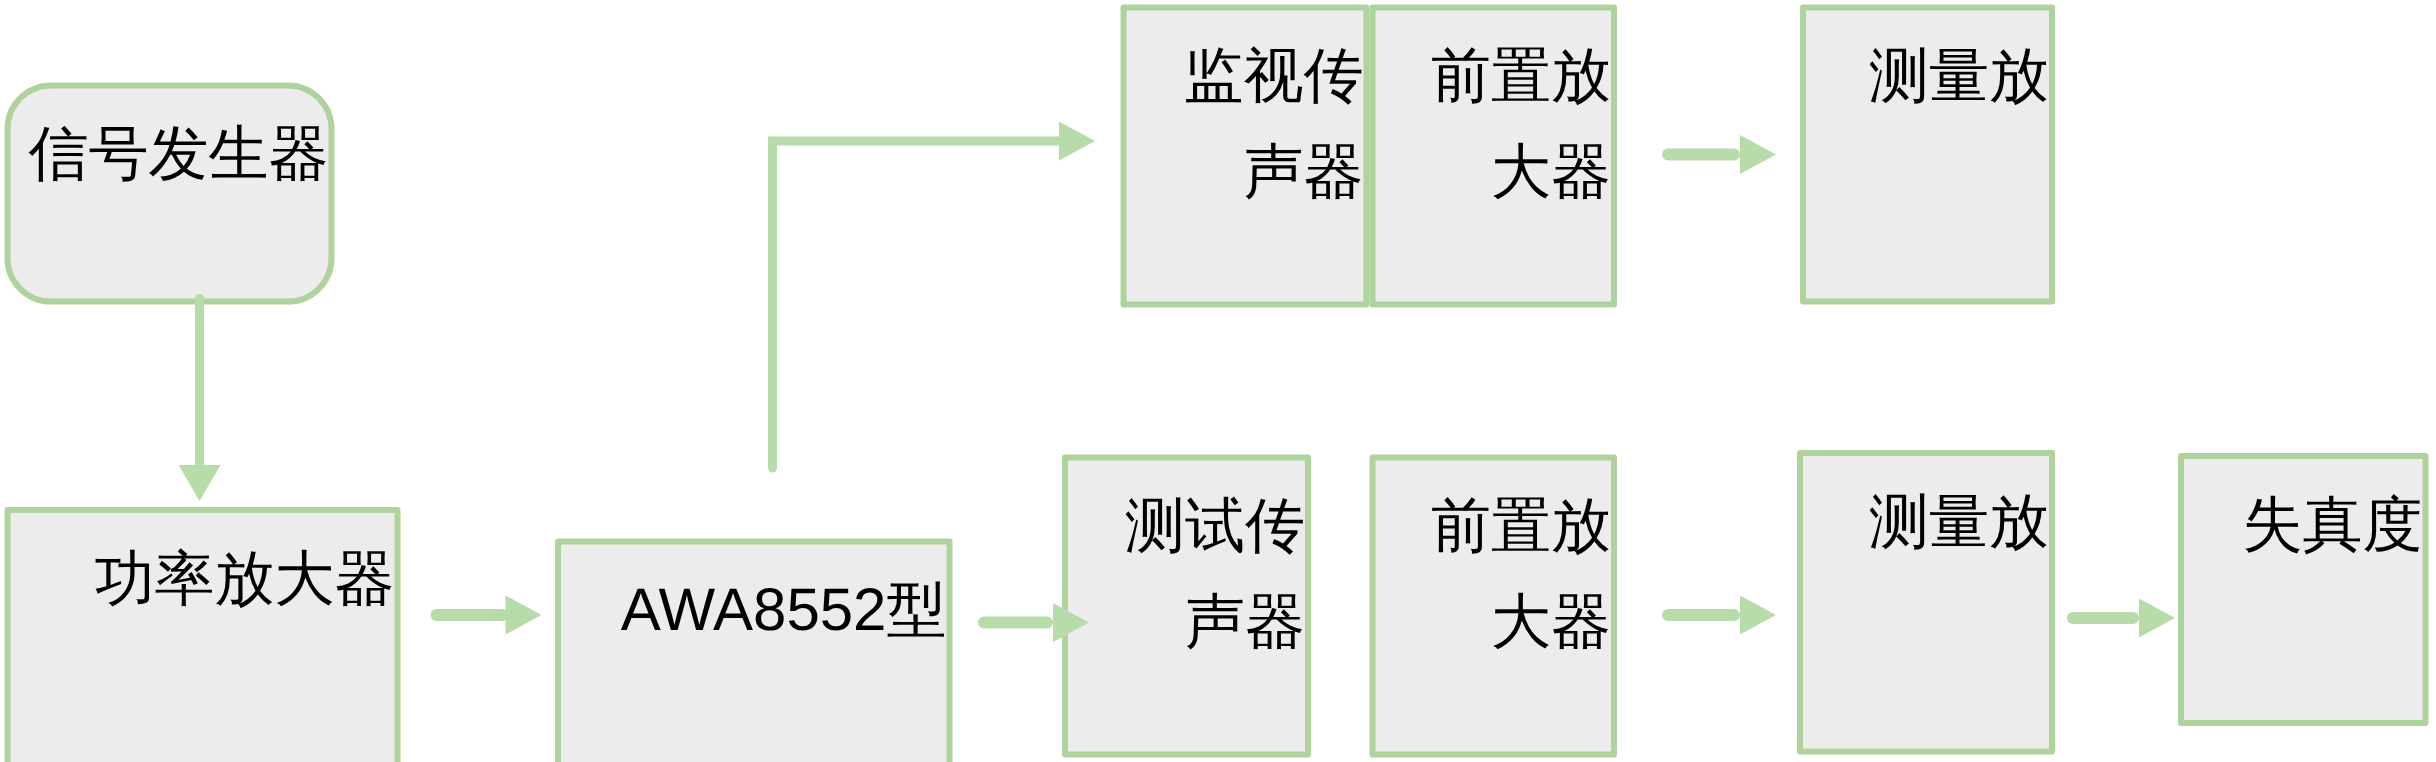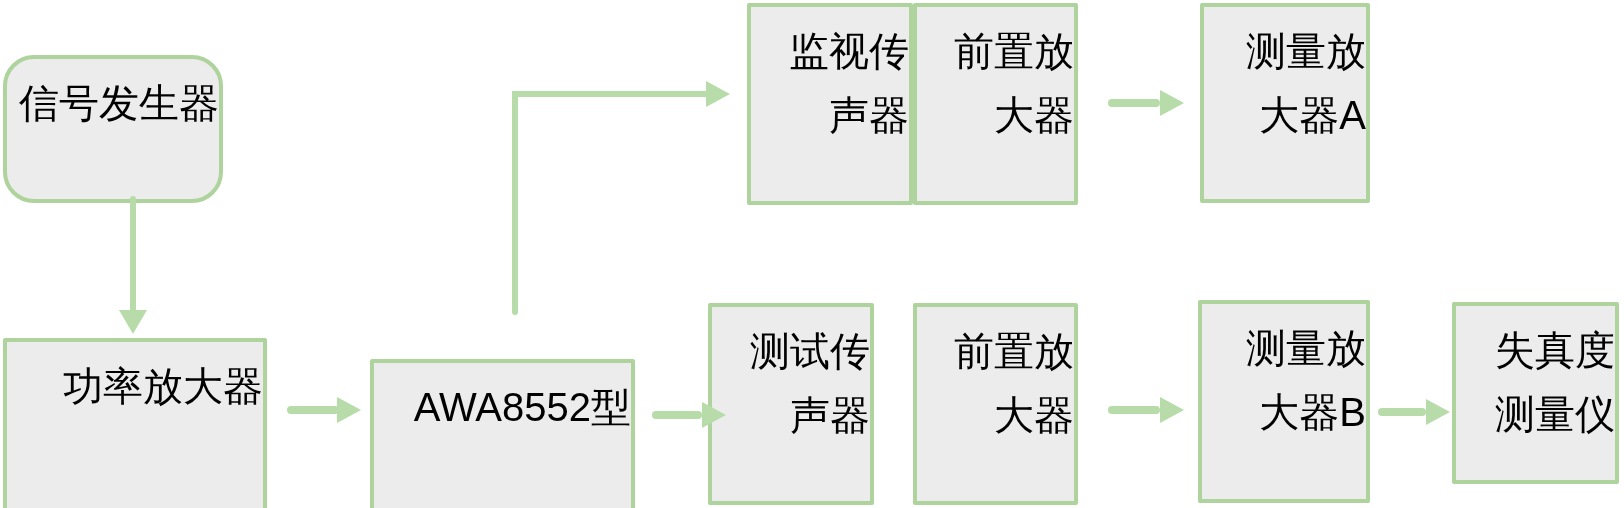--- a/index.html
+++ b/index.html
@@ -78,41 +78,38 @@
     <div class="line">声器</div>
   </div>
 
   <div class="box" style="left:913px; top:3px; width:165px; height:202px;">
     <div class="line">前置放</div>
     <div class="line">大器</div>
   </div>
 
   <div class="box" style="left:1200px; top:3px; width:170px; height:200px;">
     <div class="line">测量放</div>
-    <div class="line">大器A</div>
   </div>
 
   <div class="box" style="left:708px; top:303px; width:166px; height:202px;">
     <div class="line">测试传</div>
     <div class="line">声器</div>
   </div>
 
   <div class="box" style="left:913px; top:303px; width:165px; height:202px;">
     <div class="line">前置放</div>
     <div class="line">大器</div>
   </div>
 
   <div class="box" style="left:1198px; top:300px; width:172px; height:203px;">
     <div class="line">测量放</div>
-    <div class="line">大器B</div>
   </div>
 
   <div class="box" style="left:1452px; top:302px; width:167px; height:182px;">
     <div class="line">失真度</div>
-    <div class="line">测量仪</div>
   </div>
 
   <div>
     <div class="shaft-v" style="left:130px; top:196px; height:116px;"></div>
     <div class="head-down" style="left:119px; top:310px;"></div>
   </div>
 
   <div>
     <div class="shaft-h" style="left:287px; top:406px; width:52px;"></div>
     <div class="head-right" style="left:337px; top:397px;"></div>

